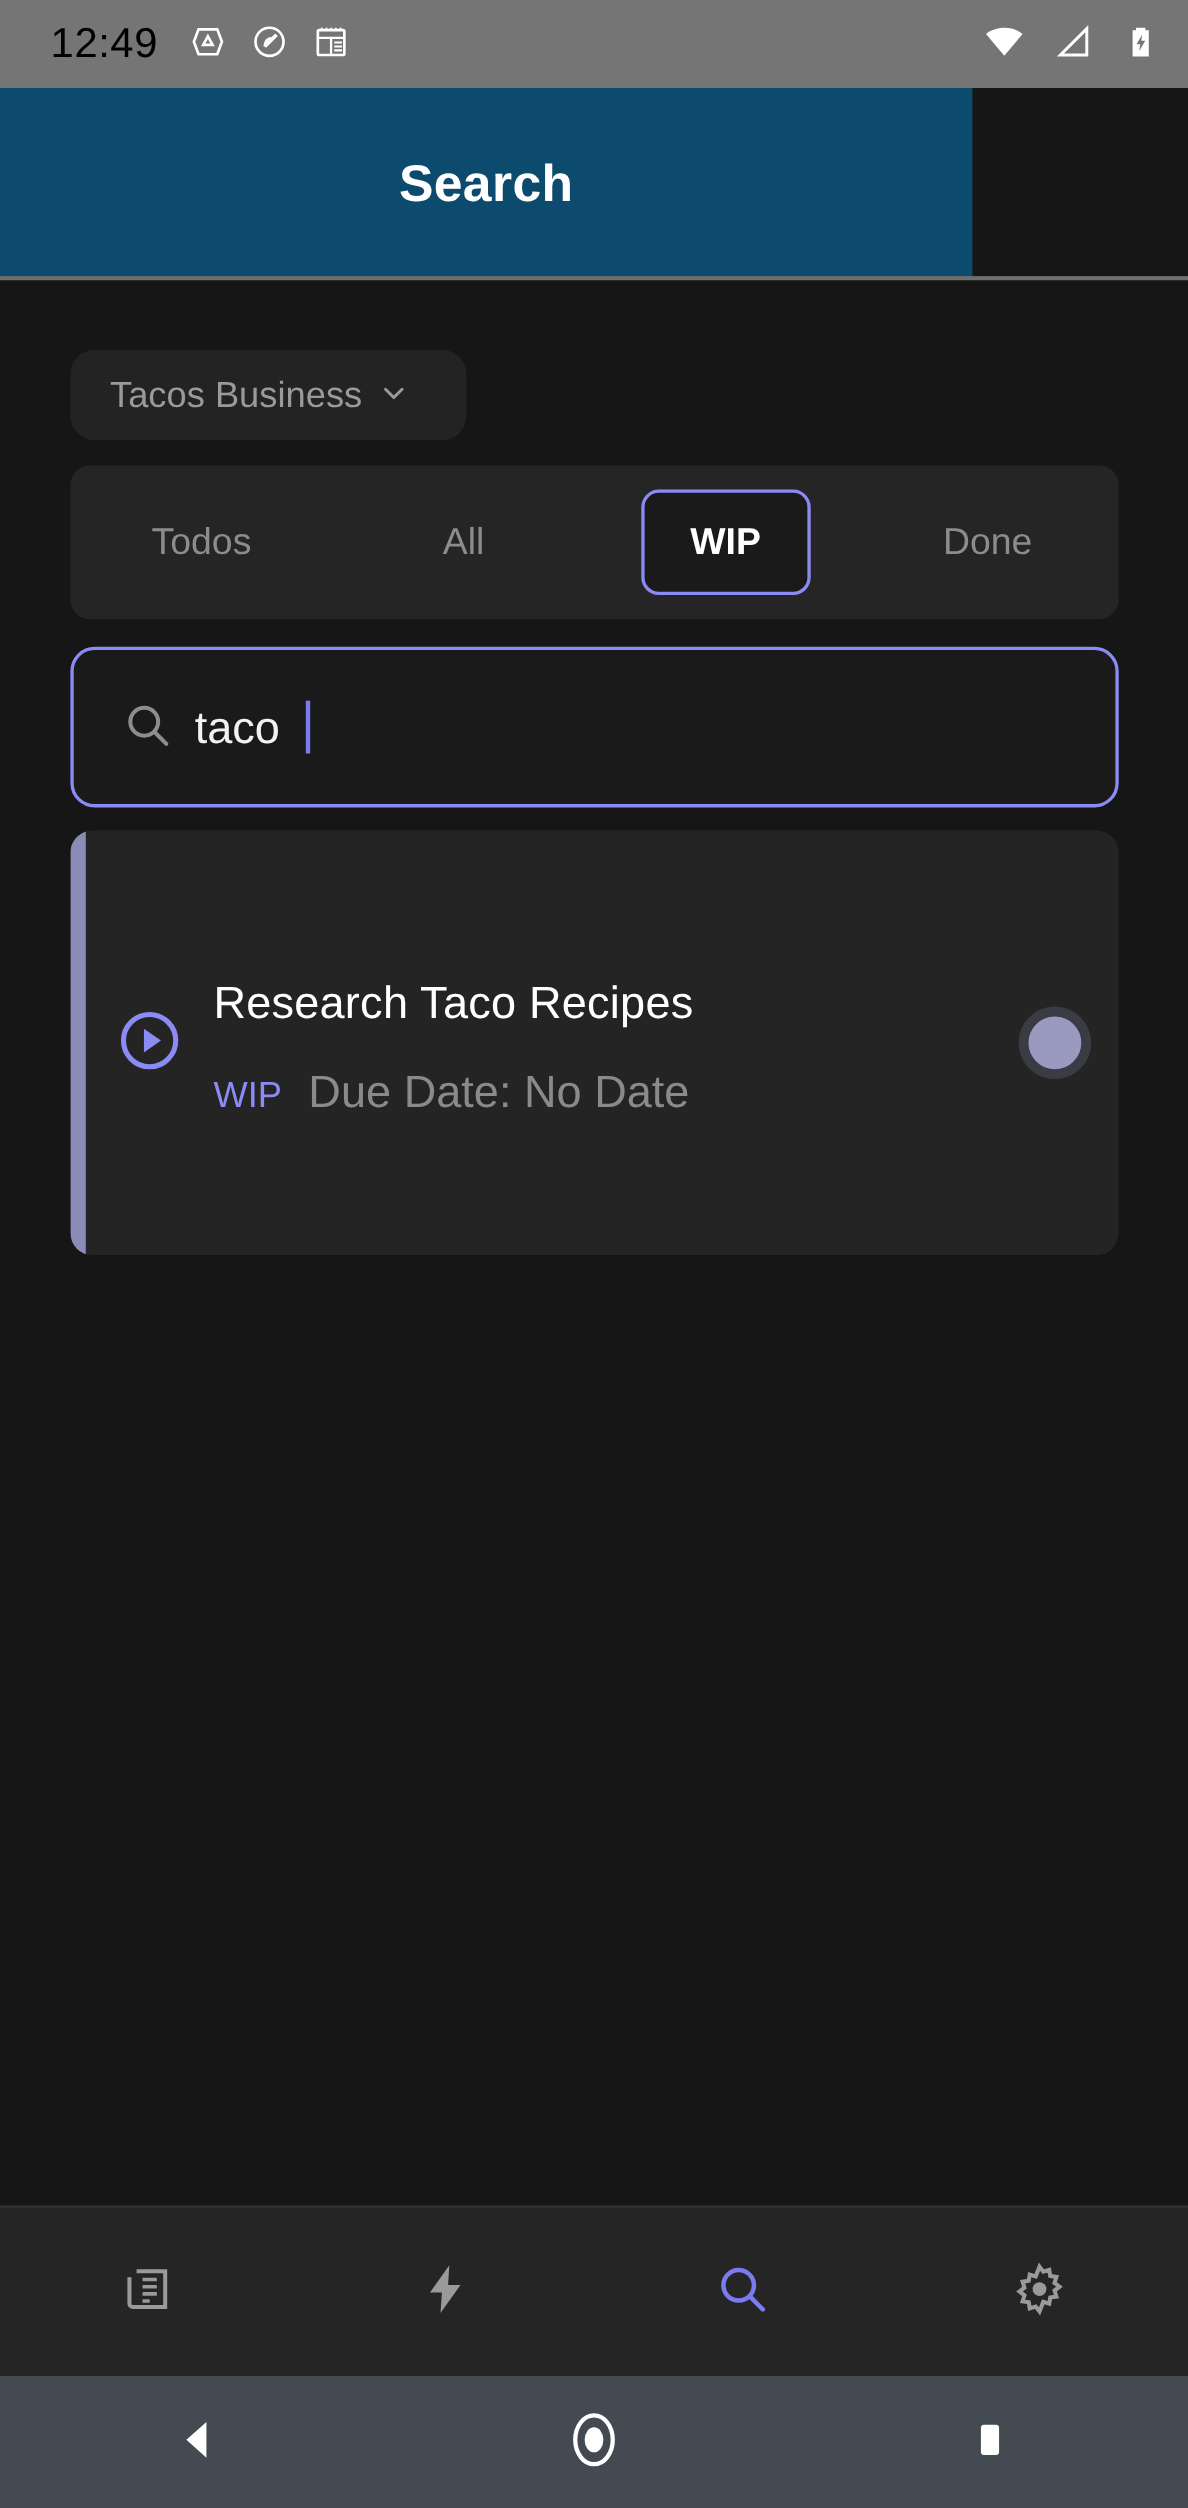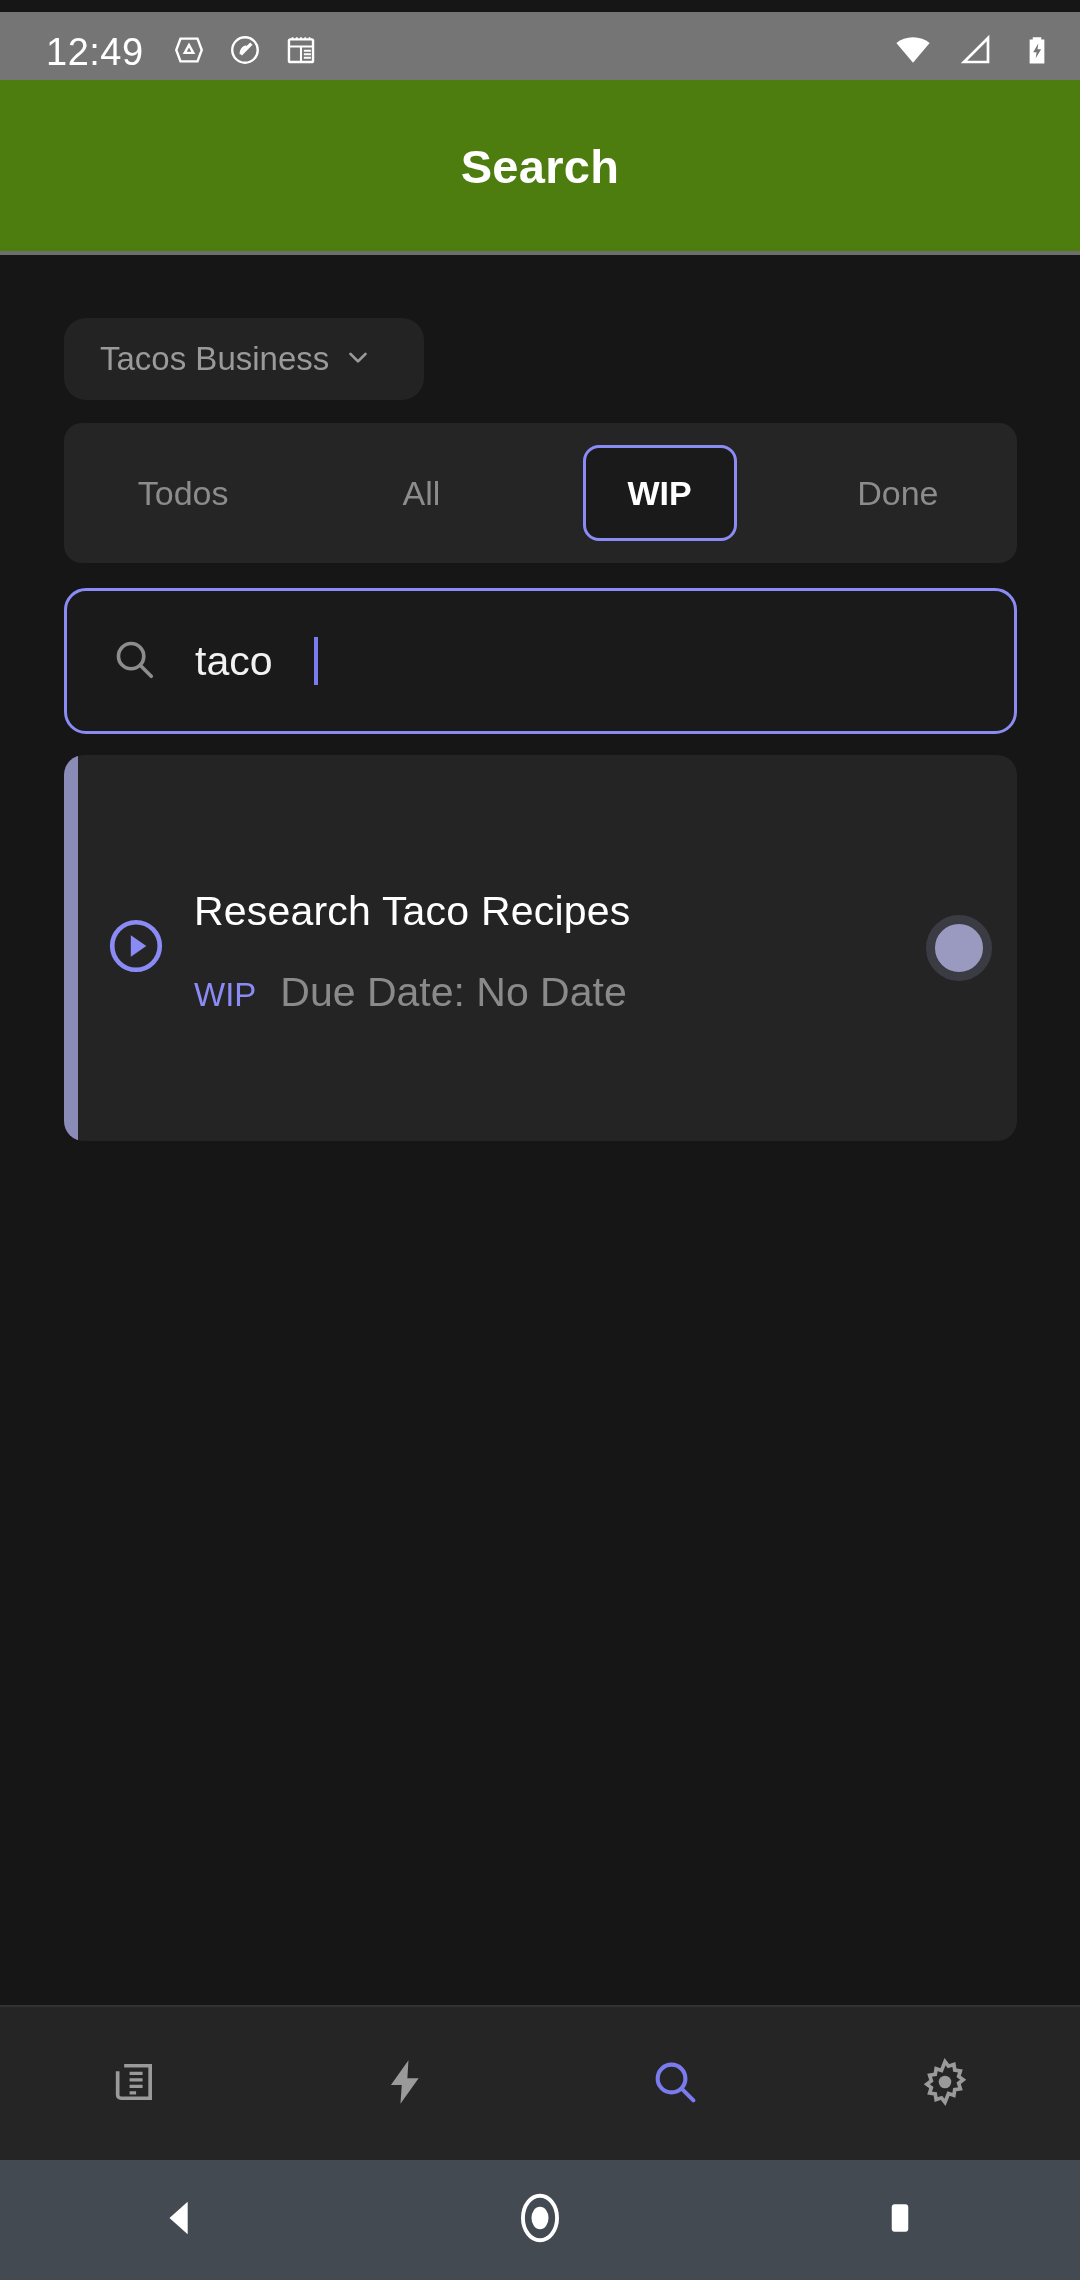--- a/index.html
+++ b/index.html
@@ -6,34 +6,34 @@
   html, body {
     width:1080px; height:2280px;
     background:#161617;
     font-family:"Liberation Sans", sans-serif;
     overflow:hidden;
   }
   #screen { position:relative; width:1080px; height:2280px; background:#161617; }
 
   
   .statusbar{
-    position:absolute; top:12px; left:0; width:1080px; height:80px;
+    position:absolute; top:0; left:0; width:1080px; height:80px;
     background:#757575; display:flex; align-items:center;
-    padding:0 26px 0 46px; color:#ffffff;
+    padding:0 26px 0 46px; color:#000000;
   }
   .sb-clock{ font-size:38px; font-weight:400; letter-spacing:.5px; line-height:1; }
   .sb-left-icons{ display:flex; align-items:center; gap:22px; margin-left:28px; }
   .sb-spacer{ flex:1; }
   .sb-right-icons{ display:flex; align-items:center; gap:26px; }
   .sb-icon{ display:block; }
 
   
   .appbar{
-    position:absolute; top:80px; left:0; width:1080px; height:173px;
-    background:#4d7c0f; display:flex; align-items:center; justify-content:center;
+    position:absolute; top:80px; left:0; width:884px; height:173px;
+    background:#0c4a6e; display:flex; align-items:center; justify-content:center;
   }
   .appbar-title{ color:#ffffff; font-size:47px; font-weight:700; letter-spacing:.3px; }
   .appbar-divider{
     position:absolute; top:251px; left:0; width:1080px; height:4px;
     background:#6e6e6e;
   }
 
   
   .content{
     position:absolute; top:255px; left:0; width:1080px; height:1750px;
@@ -72,21 +72,21 @@
     min-width:152px; min-height:96px;
   }
   .tab.selected .tab-label{ color:#ffffff; font-weight:700; }
 
   
   .searchfield{
     position:absolute; top:333px; left:64px;
     width:953px; height:146px;
     background:#1a1a1b;
     border:3px solid #8b8bf5; border-radius:22px;
-    display:flex; align-items:center; padding:0 44px; gap:38px;
+    display:flex; align-items:center; padding:0 44px; gap:20px;
     cursor:text;
   }
   .search-value{ color:#f2f2f2; font-size:41px; font-weight:400; line-height:1; }
   .caret{
     display:inline-block; width:4px; height:48px;
     background:#7b7bf0; margin-left:3px; vertical-align:-9px;
   }
 
   
   .card{

